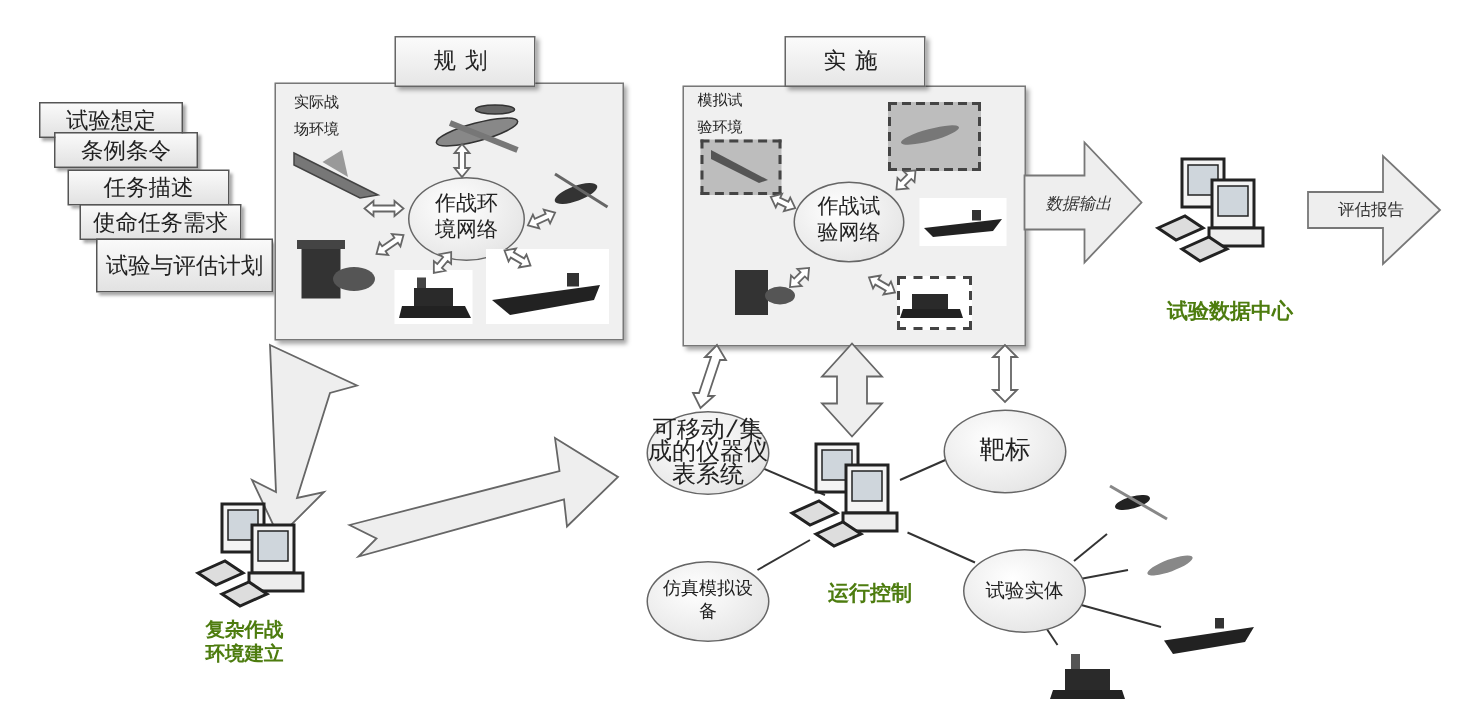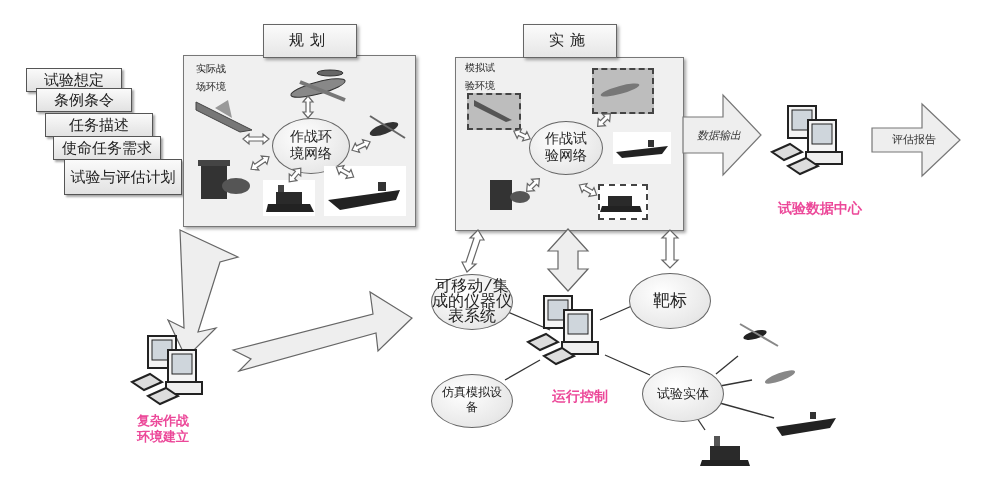--- a/index.html
+++ b/index.html
@@ -9,21 +9,21 @@
     border:1px solid #555; box-shadow:2px 2px 2px rgba(0,0,0,.35);
     font-size:15px; line-height:22px; text-align:center; color:#222; }
   .panel { position:absolute; background:#f0f0f0; border:1px solid #777;
     box-shadow:2px 2px 3px rgba(0,0,0,.35); }
   .tab { position:absolute; background:linear-gradient(#fbfbfb,#e6e6e6); border:1px solid #666;
     box-shadow:2px 2px 3px rgba(0,0,0,.35); font-size:15px; text-align:center; line-height:30px; letter-spacing:6px; }
   .ellipse { position:absolute; border:1.5px solid #666; border-radius:50%;
     background:radial-gradient(ellipse at 40% 35%, #ffffff, #e8e8e8 70%, #d6d6d6);
     display:flex; align-items:center; justify-content:center; text-align:center; font-size:14px; line-height:17px;font-family:Liberation Mono, monospace; }
   .env-label { position:absolute; font-size:10px; line-height:18px; color:#222; }
-  .bold-label { position:absolute; font-family:"DejaVu Sans", sans-serif; font-weight:bold; font-size:13px; line-height:16px; color:#ec4899; text-align:center; }
+  .bold-label { position:absolute; font-family:"DejaVu Sans", sans-serif; font-weight:bold; font-size:13px; line-height:16px; color:#4d7c0f; text-align:center; }
   .dashed { position:absolute; border:2px dashed #444; background:#bdbdbd; }
   svg { position:absolute; overflow:visible; }
   .arrow-text { position:absolute; font-size:11px; color:#333; }
 </style>
 </head>
 <body>
 
 <div>
   <div class="stack-card" style="left:26px;top:68px;width:94px;">试验想定</div>
   <div class="stack-card" style="left:36px;top:88px;width:94px;">条例条令</div>

